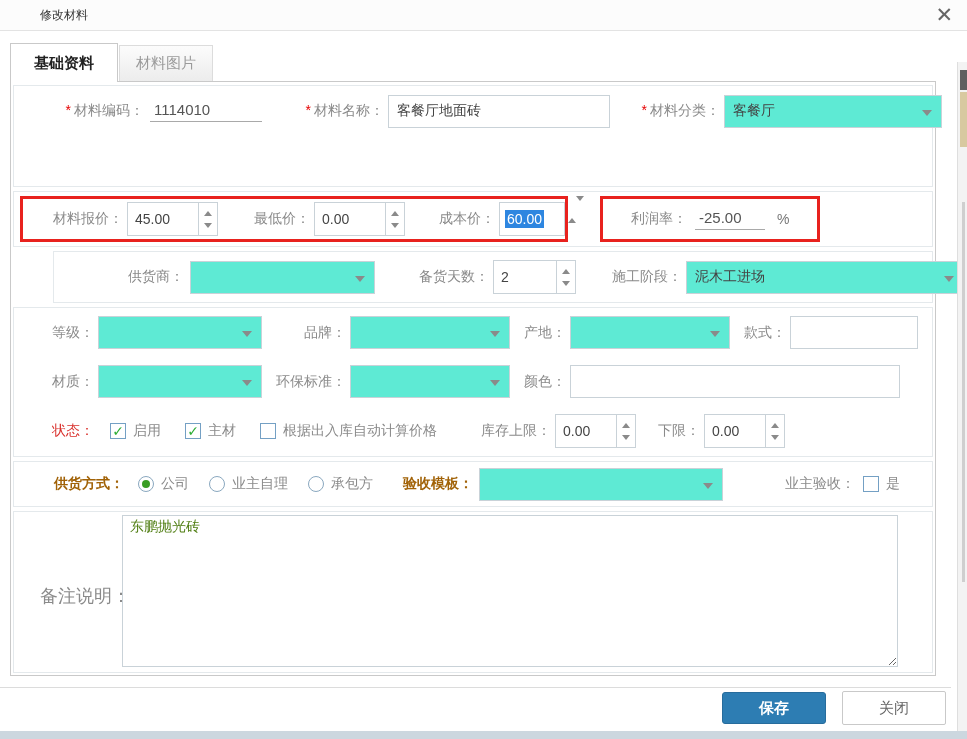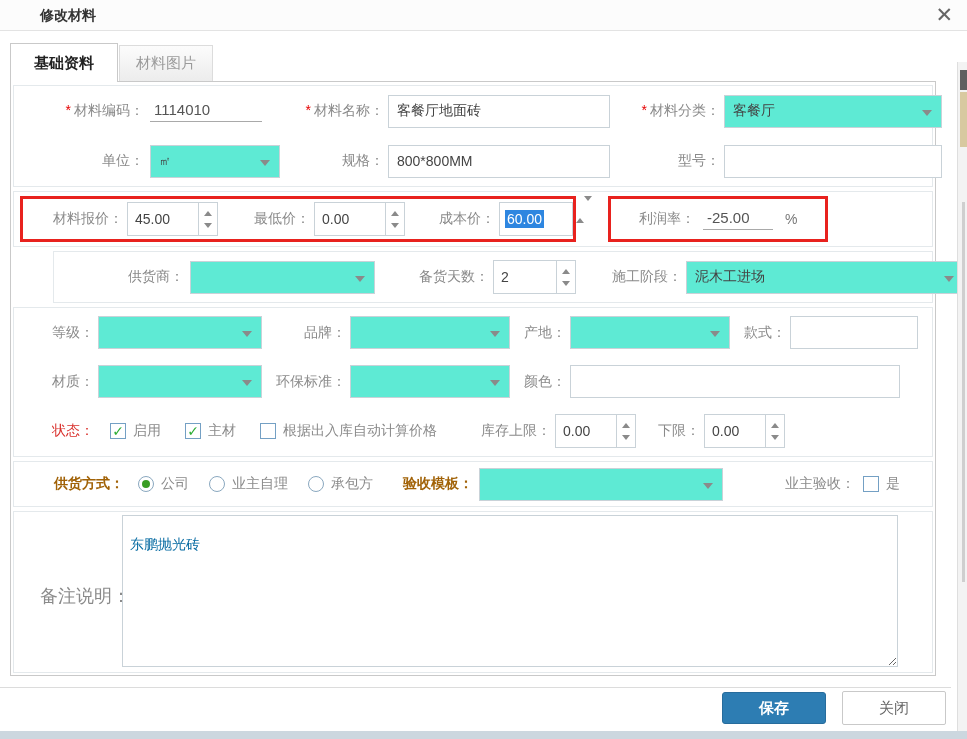--- a/index.html
+++ b/index.html
@@ -4,21 +4,21 @@
 <style>
   * { margin:0; padding:0; box-sizing:border-box; }
   html,body { width:967px; height:739px; }
   body {
     font-family:"Liberation Sans","DejaVu Sans",sans-serif;
     background:#ffffff; position:relative; overflow:hidden; color:#444;
   }
   
   .titlebar { position:absolute; top:0; left:0; right:0; height:31px;
     background:#fcfcfc; border-bottom:1px solid #e3e3e3; }
-  .title { position:absolute; left:40px; top:7px; font-size:14px; font-weight:bold; color:#333; }
+  .title { position:absolute; left:40px; top:7px; font-size:12px; font-weight:normal; color:#333; }
   .close-x { position:absolute; right:14px; top:3px; font-size:21px; color:#666; cursor:pointer; line-height:24px; }
   
   .tab { position:absolute; top:43px; height:38px; display:flex; align-items:center;
     justify-content:center; font-size:15px; cursor:pointer; }
   .tab-active { left:10px; width:108px; background:#fff; border:1px solid #c9c9c9;
     border-bottom:none; font-weight:bold; color:#222; z-index:3; height:39px; }
   .tab-inactive { left:119px; width:94px; top:45px; height:36px;
     background:linear-gradient(#fcfcfc,#ececec); border:1px solid #dcdcdc;
     border-bottom:none; color:#9a9a9a; }
   
@@ -63,22 +63,22 @@
     align-items:center; justify-content:center; flex:none; cursor:pointer; }
   .cb .chk { color:#2eae35; font-size:14px; font-weight:bold; line-height:14px; }
   .cb-lbl { font-size:14px; color:#8a8a8a; margin-left:7px; white-space:nowrap; }
   .radio { width:16px; height:16px; border-radius:50%; border:1px solid #8aa8bf; background:#fff;
     display:flex; align-items:center; justify-content:center; flex:none; cursor:pointer; }
   .radio .dot { width:8px; height:8px; border-radius:50%; background:#3a9d23; }
   .radio-lbl { font-size:14px; color:#8a8a8a; margin-left:7px; white-space:nowrap; }
   
   .remark-lbl { position:absolute; left:26px; top:72px; color:#8a8a8a; font-size:18px; }
   .remark-ta { position:absolute; left:108px; top:3px; width:776px; height:152px;
-    border:1px solid #c9d2d8; font-family:inherit; font-size:14px; color:#0369a1;
-    padding:20px 7px; resize:both; outline:none; }
+    border:1px solid #c9d2d8; font-family:inherit; font-size:14px; color:#4d7c0f;
+    padding:2px 7px; resize:both; outline:none; }
   
   .footer-line { position:absolute; left:0px; top:687px; width:951px; border-top:1px solid #dcdcdc; }
   .btn-save { position:absolute; left:722px; top:692px; width:104px; height:32px;
     background:#2d7db3; border:1px solid #276c9c; border-radius:3px; color:#fff;
     font-size:15px; font-weight:bold; font-family:inherit; cursor:pointer; }
   .btn-close { position:absolute; left:842px; top:691px; width:104px; height:34px;
     background:#fff; border:1px solid #c9c9c9; border-radius:2px; color:#666;
     font-size:15px; font-family:inherit; cursor:pointer; }
   
   .right-edge { position:absolute; right:0; top:62px; bottom:8px; width:10px;
@@ -116,31 +116,20 @@
       <span class="lbl w118"><span class="req">*</span><span>材料编码：</span></span>
       <span class="underline-val w112 ml6">1114010</span>
       <span class="lbl w112 ml10"><span class="req">*</span><span>材料名称：</span></span>
       <input class="inp ml4" style="width: 222px;" value="客餐厅地面砖">
       <span class="lbl w102 ml8"><span class="req">*</span><span>材料分类：</span></span>
       <div class="selectbox ml4" style="width:218px">
         <span>客餐厅</span>
         <span class="caret"></span>
       </div>
     </div>
-    <div class="frow h50">
-      <span class="lbl w118">单位：</span>
-      <div class="selectbox ml6" style="width:130px">
-        <span style="font-size:12px">㎡</span>
-        <span class="caret"></span>
-      </div>
-      <span class="lbl w100 ml4">规格：</span>
-      <input class="inp ml4" style="width: 222px;" value="800*800MM">
-      <span class="lbl w102 ml8">型号：</span>
-      <input class="inp ml4" style="width: 218px;">
-    </div>
   </div>
 
   <div class="group g-b">
     <div class="frow h100" style="padding-left:6px">
       <div class="redbox">
         <span class="lbl w96 ml4">材料报价：</span>
         <div class="spin ml4">
           <span class="sv">45.00</span>
           <span class="sb">
               <span class="tri-up"></span>
@@ -149,21 +138,21 @@
         </div>
         <span class="lbl w70 ml22">最低价：</span>
         <div class="spin ml4">
           <span class="sv">0.00</span>
           <span class="sb">
               <span class="tri-up"></span>
               <span class="tri-dn"></span>
             </span>
         </div>
         <span class="lbl w70 ml20">成本价：</span>
-        <span class="sv ml4" style="width:74px;height:34px;border:1px solid #c9d2d8;display:flex;align-items:center;padding:8px 5px;background:#fff">
+        <span class="sv ml4" style="width:66px;height:34px;border:1px solid #c9d2d8;display:flex;align-items:center;padding:8px 5px;background:#fff">
           <span class="sel-text">60.00</span>
         </span>
       </div>
       <span class="sb" style="height:36px"><span class="tri-up"></span><span class="tri-dn"></span></span>
       <div class="redbox ml16" style="padding:0 28px">
         <span class="lbl">利润率：</span>
         <span class="underline-val ml8" style="width:70px">-25.00</span>
         <span class="lbl ml12" style="color:#777">%</span>
       </div>
     </div>

